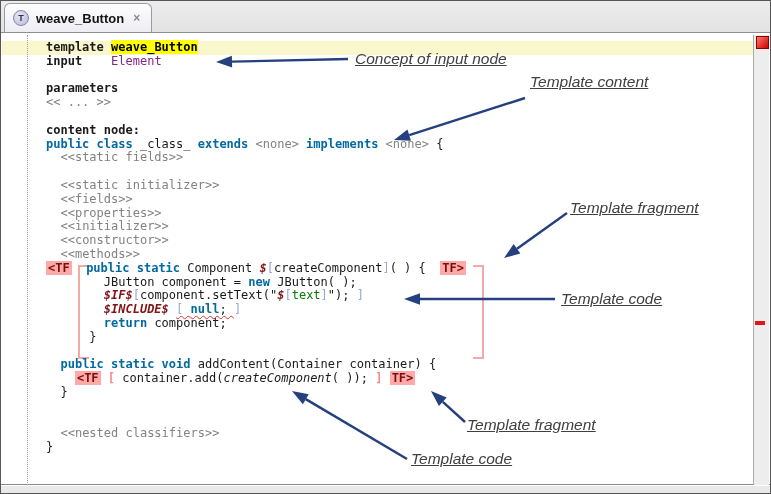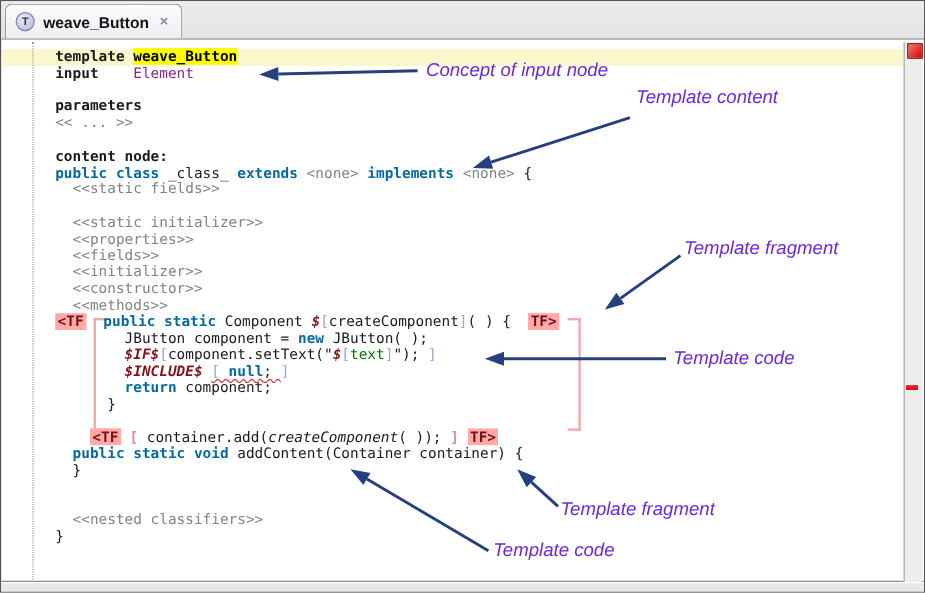--- a/index.html
+++ b/index.html
@@ -58,21 +58,21 @@
   .i{font-style:italic;}
   .e{text-decoration:underline; text-decoration-style:wavy; text-decoration-color:#e03030; text-decoration-thickness:1px; text-underline-offset:2px;}
   
   .frag-bracket{position:absolute; z-index:2; width:9px; height:90px; top:264px;}
   .frag-left{left:77px; border-left:2px solid #f4a9a9; border-top:2px solid #f4a9a9; border-bottom:2px solid #f4a9a9;}
   .frag-right{left:472px; border-right:2px solid #f4a9a9; border-top:2px solid #f4a9a9; border-bottom:2px solid #f4a9a9;}
   
   .arrows{position:absolute; left:0; top:0; width:771px; height:494px; z-index:5; pointer-events:none;}
   .note{
     position:absolute; z-index:5; white-space:nowrap;
-    font:italic 500 15.5px "Liberation Sans", sans-serif; color:#6d28d9;
+    font:italic 500 15.5px "Liberation Sans", sans-serif; color:#404040;text-decoration:underline;
   }
 </style>
 </head>
 <body>
 
 <div class="window">
 
   <div class="tabbar">
     <div class="tab">
       <span class="tab-icon">T</span>
@@ -93,34 +93,34 @@
       <div class="cl"><span class="kb">input</span><span class="d">    </span><span class="pur">Element</span></div>
       <div class="cl"></div>
       <div class="cl"><span class="kb">parameters</span></div>
       <div class="cl"><span class="g">&lt;&lt; ... &gt;&gt;</span></div>
       <div class="cl"></div>
       <div class="cl"><span class="kb">content node:</span></div>
       <div class="cl"><span class="k">public class </span><span class="d">_class_ </span><span class="k">extends </span><span class="g">&lt;none&gt;</span><span class="d"> </span><span class="k">implements </span><span class="g">&lt;none&gt;</span><span class="d"> {</span></div>
       <div class="cl"><span class="d">  </span><span class="g">&lt;&lt;static fields&gt;&gt;</span></div>
       <div class="cl"></div>
       <div class="cl"><span class="d">  </span><span class="g">&lt;&lt;static initializer&gt;&gt;</span></div>
+      <div class="cl"><span class="d">  </span><span class="g">&lt;&lt;fields&gt;&gt;</span></div>
       <div class="cl"><span class="d">  </span><span class="g">&lt;&lt;properties&gt;&gt;</span></div>
-      <div class="cl"><span class="d">  </span><span class="g">&lt;&lt;fields&gt;&gt;</span></div>
       <div class="cl"><span class="d">  </span><span class="g">&lt;&lt;initializer&gt;&gt;</span></div>
       <div class="cl"><span class="d">  </span><span class="g">&lt;&lt;constructor&gt;&gt;</span></div>
       <div class="cl"><span class="d">  </span><span class="g">&lt;&lt;methods&gt;&gt;</span></div>
       <div class="cl"><span class="tf">&lt;TF</span><span class="d">  </span><span class="k">public static </span><span class="d">Component </span><span class="t">$</span><span class="b">[</span><span class="d">createComponent</span><span class="b">]</span><span class="d">( ) {  </span><span class="tf">TF&gt;</span></div>
       <div class="cl"><span class="d">        JButton component = </span><span class="k">new</span><span class="d"> JButton( );</span></div>
       <div class="cl"><span class="d">        </span><span class="t">$IF$</span><span class="b">[</span><span class="d">component.setText("</span><span class="t">$</span><span class="b">[</span><span class="grn">text</span><span class="b">]</span><span class="d">"); </span><span class="b">]</span></div>
       <div class="cl"><span class="d">        </span><span class="t">$INCLUDE$</span><span class="d"> </span><span class="b e">[ </span><span class="k e">null</span><span class="d e">; </span><span class="b">]</span></div>
       <div class="cl"><span class="d">        </span><span class="k">return</span><span class="d"> component;</span></div>
       <div class="cl"><span class="d">      }</span></div>
       <div class="cl"></div>
+      <div class="cl"><span class="d">  </span><span class="k">public static void</span><span class="d"> addContent(Container container) {</span></div>
       <div class="cl"><span class="d">    </span><span class="tf">&lt;TF</span><span class="d"> </span><span class="pb">[</span><span class="d"> container.add(</span><span class="i">createComponent</span><span class="d">( )); </span><span class="pb">]</span><span class="d"> </span><span class="tf">TF&gt;</span></div>
-      <div class="cl"><span class="d">  </span><span class="k">public static void</span><span class="d"> addContent(Container container) {</span></div>
       <div class="cl"><span class="d">  }</span></div>
       <div class="cl"></div>
       <div class="cl"></div>
       <div class="cl"><span class="d">  </span><span class="g">&lt;&lt;nested classifiers&gt;&gt;</span></div>
       <div class="cl"><span class="d">}</span></div>
     </div>
 
   <div class="ruler">
     <div class="err-sq"></div>
     <div class="err-dash"></div>

